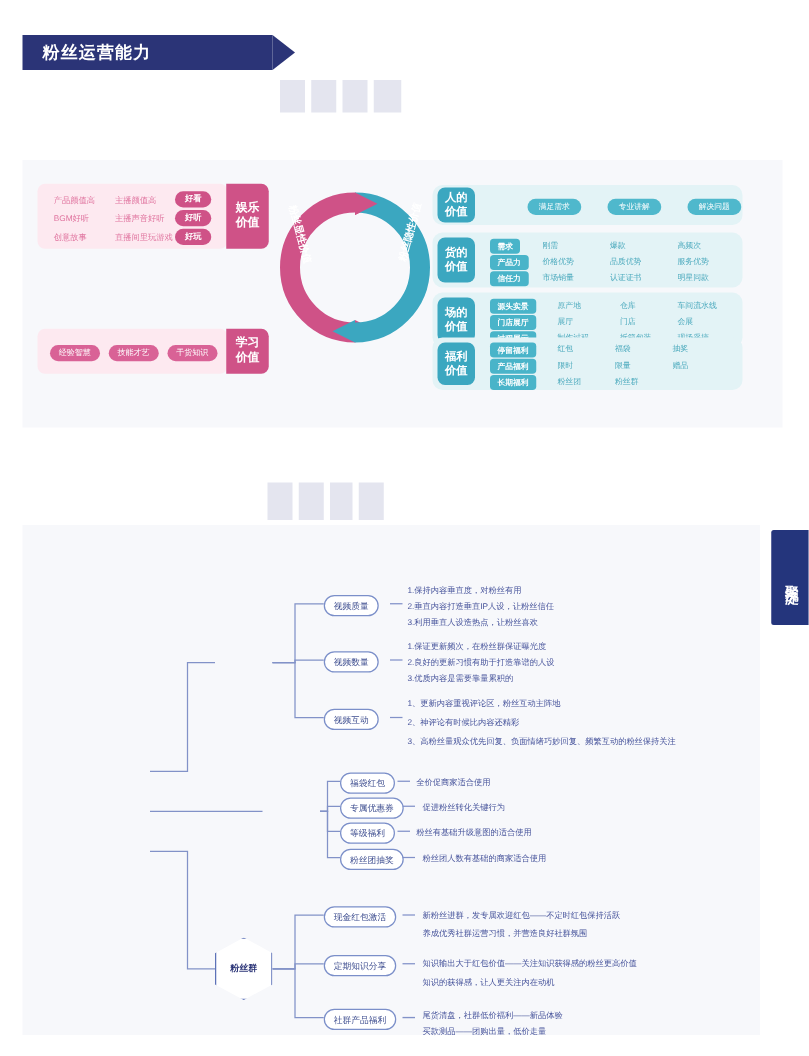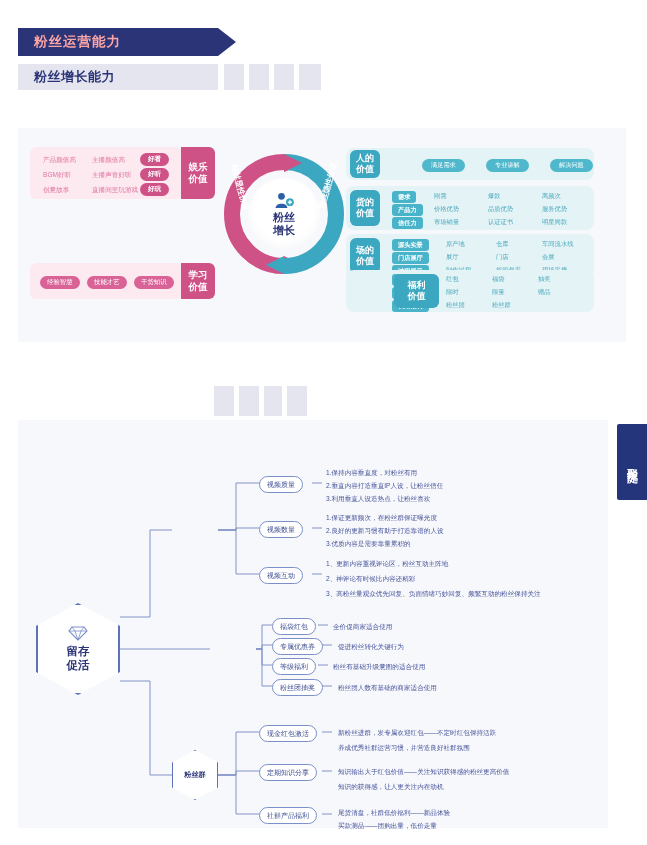--- a/index.html
+++ b/index.html
@@ -20,21 +20,21 @@
     padding-left: 16px;
   }
   .banner-arrow {
     position: absolute; left: 218px; top: 28px;
     width: 0; height: 0;
     border-top: 14px solid transparent;
     border-bottom: 14px solid transparent;
     border-left: 18px solid #2b3477;
   }
   .banner-title {
-    color: #fca5a5; font-size: 13.5px; font-weight: bold; letter-spacing: 1px; text-align: center;
+    color: #ffffff; font-size: 13.5px; font-weight: bold; letter-spacing: 1px; text-align: center;
   }
 
   
   .subhead {
     position: absolute;
     background: #e4e5ef;
     display: flex; align-items: center; padding-left: 16px;
   }
   .subhead-title { color: #2b3477; font-size: 13px; font-weight: bold; letter-spacing: .5px;}
   .blk { position: absolute; background: #e4e5ef; }
@@ -181,23 +181,20 @@
 </head>
 <body>
 
 <div class="page">
 
   <div class="banner">
     <span class="banner-title">粉丝运营能力</span>
   </div>
   <div class="banner-arrow"></div>
 
-  <div class="subhead" style="left:18px; top:64px; width:200px; height:26px;">
-    <span class="subhead-title">粉丝增长能力</span>
-  </div>
   <div class="blk" style="left:224px; top:64px; width:20px; height:26px;"></div>
   <div class="blk" style="left:249px; top:64px; width:20px; height:26px;"></div>
   <div class="blk" style="left:274px; top:64px; width:20px; height:26px;"></div>
   <div class="blk" style="left:299px; top:64px; width:22px; height:26px;"></div>
 
   <div class="panel" style="left:18px; top:128px; width:608px; height:214px;"></div>
 
   <div class="pinkcard" style="left:30px; top:147px; width:152px; height:52px;">
     <span class="ptag" style="left:13px; top:9px;">产品颜值高</span>
     <span class="ptag" style="left:62px; top:9px;">主播颜值高</span>
@@ -229,33 +226,20 @@
 
       <path d="M 62 10 A 52 52 0 0 0 62 114" fill="none" stroke="#cf5287" stroke-width="16"></path>
       <polygon points="62,2 62,20 80,11" fill="#cf5287"></polygon>
       <polygon points="62,104 62,122 80,113" fill="#cf5287"></polygon>
 
       <path d="M 62 10 A 52 52 0 0 1 62 114" fill="none" stroke="#3ba7c0" stroke-width="16"></path>
       <polygon points="62,2 62,20 44,11" fill="#3ba7c0" opacity="0"></polygon>
       <polygon points="62,104 62,122 44,113" fill="#3ba7c0"></polygon>
       <polygon points="62,2 62,20 80,11" fill="#cf5287"></polygon>
     </svg>
-    <div class="circle-core">
-      <svg class="people-icon" viewBox="0 0 26 20">
-        <circle cx="10" cy="5" r="4" fill="#2b5fa8"></circle>
-        <path d="M3 19 C3 12 17 12 17 19 Z" fill="#2b5fa8"></path>
-        <circle cx="20" cy="12" r="4.6" fill="#3ba7c0"></circle>
-        <rect x="19.2" y="9.6" width="1.6" height="4.8" fill="#fff"></rect>
-        <rect x="17.6" y="11.2" width="4.8" height="1.6" fill="#fff"></rect>
-      </svg>
-      <div class="core-title">
-        <span>粉丝</span><br>
-        <span>增长</span>
-      </div>
-    </div>
     <span class="arc-label arc-label-left">粉丝显性价值</span>
     <span class="arc-label arc-label-right">粉丝隐性价值</span>
   </div>
 
   <div class="tealcard" style="left:346px; top:148px; width:248px; height:32px;">
     <span class="tchip-r" style="left:76px;  top:11px;">满足需求</span>
     <span class="tchip-r" style="left:140px; top:11px;">专业讲解</span>
     <span class="tchip-r" style="left:204px; top:11px;">解决问题</span>
   </div>
   <div class="tealtab" style="left:350px; top:150px; width:30px; height:28px;">
@@ -307,21 +291,21 @@
     <span class="tchip" style="left:46px; top:30px;">长期福利</span>
     <span class="ttext" style="left:100px; top:5px;">红包</span>
     <span class="ttext" style="left:146px; top:5px;">福袋</span>
     <span class="ttext" style="left:192px; top:5px;">抽奖</span>
     <span class="ttext" style="left:100px; top:18px;">限时</span>
     <span class="ttext" style="left:146px; top:18px;">限量</span>
     <span class="ttext" style="left:192px; top:18px;">赠品</span>
     <span class="ttext" style="left:100px; top:31px;">粉丝团</span>
     <span class="ttext" style="left:146px; top:31px;">粉丝群</span>
   </div>
-  <div class="tealtab" style="left:350px; top:274px; width:45px; height:34px;margin-left:44px;">
+  <div class="tealtab" style="left:350px; top:274px; width:30px; height:34px;">
     <span>福利</span>
     <span>价值</span>
   </div>
 
   <div class="blk" style="left:214px; top:386px; width:20px; height:30px;"></div>
   <div class="blk" style="left:239px; top:386px; width:20px; height:30px;"></div>
   <div class="blk" style="left:264px; top:386px; width:18px; height:30px;"></div>
   <div class="blk" style="left:287px; top:386px; width:20px; height:30px;"></div>
 
   <div class="panel" style="left:18px; top:420px; width:590px; height:408px;"></div>
@@ -356,37 +340,20 @@
     <line x1="312" y1="574" x2="322" y2="574" stroke="#8292c8" stroke-width="1"></line>
     <line x1="318" y1="625" x2="328" y2="625" stroke="#8292c8" stroke-width="1"></line>
     <line x1="322" y1="645" x2="332" y2="645" stroke="#8292c8" stroke-width="1"></line>
     <line x1="318" y1="665" x2="328" y2="665" stroke="#8292c8" stroke-width="1"></line>
     <line x1="322" y1="686" x2="332" y2="686" stroke="#8292c8" stroke-width="1"></line>
     <line x1="322" y1="732" x2="332" y2="732" stroke="#8292c8" stroke-width="1"></line>
     <line x1="322" y1="771" x2="332" y2="771" stroke="#8292c8" stroke-width="1"></line>
     <line x1="322" y1="814" x2="332" y2="814" stroke="#8292c8" stroke-width="1"></line>
   </svg>
 
-  <div class="hexbig" style="left:36px; top:603px;">
-    <div class="hex-shape"></div>
-    <div class="hex-inner">
-      <svg width="20" height="15" viewBox="0 0 20 15" style="display:block;margin:0 auto 3px;">
-        <polygon points="10,14 1,5 4,1 16,1 19,5" fill="none" stroke="#7b8fc9" stroke-width="1.1"></polygon>
-        <line x1="4" y1="1" x2="7" y2="5" stroke="#7b8fc9" stroke-width=".8"></line>
-        <line x1="16" y1="1" x2="13" y2="5" stroke="#7b8fc9" stroke-width=".8"></line>
-        <line x1="1" y1="5" x2="19" y2="5" stroke="#7b8fc9" stroke-width=".8"></line>
-        <line x1="7" y1="5" x2="10" y2="14" stroke="#7b8fc9" stroke-width=".8"></line>
-        <line x1="13" y1="5" x2="10" y2="14" stroke="#7b8fc9" stroke-width=".8"></line>
-      </svg>
-      <div style="font-size:11.5px;line-height:1.25;">
-        <span>留存</span><br>
-        <span>促活</span>
-      </div>
-    </div>
-  </div>
 
   <div class="hexsmall" style="left:172px; top:750px;">
     <div class="hex-shape"></div>
     <span style="font-size:7.2px;">粉丝群</span>
   </div>
 
   <div class="pill" style="left:259px; top:476px;">视频质量</div>
   <div class="mmtext" style="left:326px; top:468px;">1.保持内容垂直度，对粉丝有用</div>
   <div class="mmtext" style="left:326px; top:481px;">2.垂直内容打造垂直IP人设，让粉丝信任</div>
   <div class="mmtext" style="left:326px; top:494px;">3.利用垂直人设造热点，让粉丝喜欢</div>

